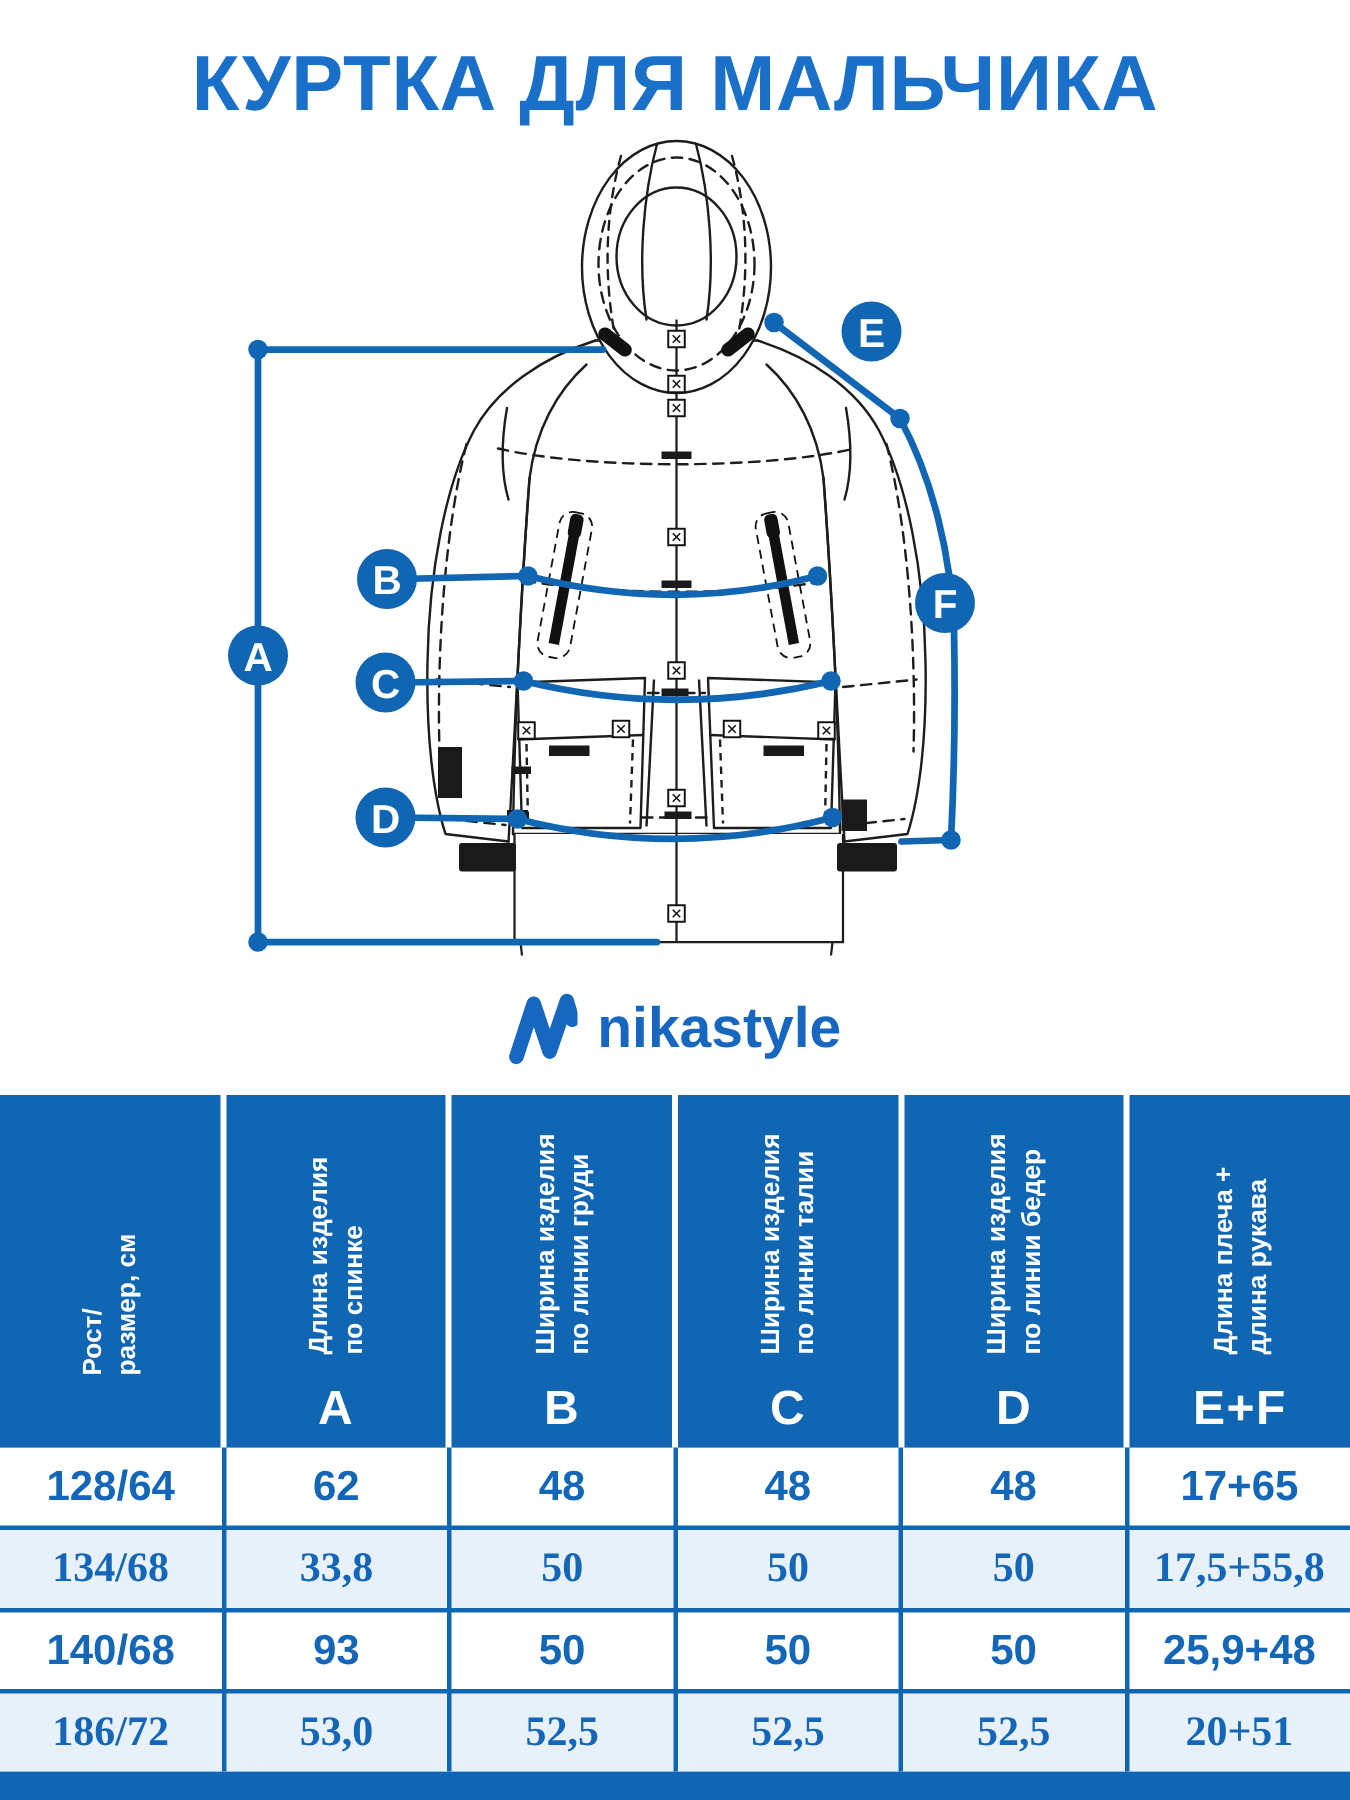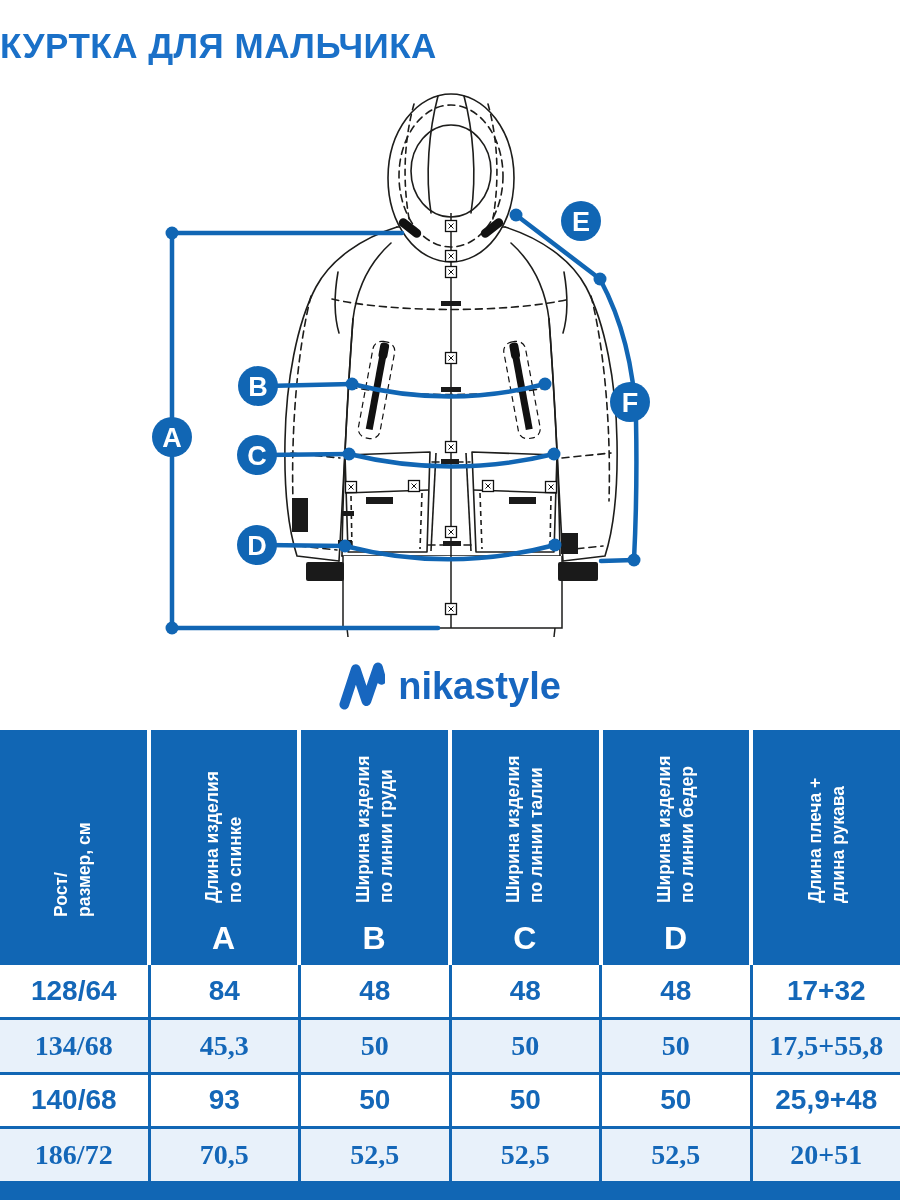--- a/index.html
+++ b/index.html
@@ -1,22 +1,22 @@
 <!DOCTYPE html>
 <html><head>
 <meta charset="utf-8">
 <style>
   html,body { margin:0; padding:0; }
   body {
     width:900px; height:1200px; position:relative; overflow:hidden;
     background:#ffffff; font-family:"Liberation Sans", sans-serif;
   }
   .title {
-    position:absolute; top:26px; left:0; width:900px; text-align:left;
-    font-size:35px; font-weight:bold; color:#1a70c8; letter-spacing:.5px;
+    position:absolute; top:26px; left:0; width:900px; text-align:center;
+    font-size:52px; font-weight:bold; color:#1a70c8; letter-spacing:.5px;
   }
   svg.diagram { position:absolute; top:85px; left:0; }
   .logo {
     position:absolute; top:656px; left:0; width:900px; height:60px;
     display:flex; align-items:center; justify-content:center; gap:13px;
   }
   .logo-text { font-size:38px; font-weight:bold; color:#1766bf; letter-spacing:0; }
 
   .size-table { position:absolute; top:730px; left:0; width:900px; }
   .thead { display:grid; grid-template-columns:repeat(6,1fr); column-gap:4px; height:235px; }
@@ -265,51 +265,52 @@
         <span>Ширина изделия</span>
         <span>по линии бедер</span>
       </div>
       <div class="hletter">D</div>
     </div>
     <div class="hcell">
       <div class="rot">
         <span>Длина плеча +</span>
         <span>длина рукава</span>
       </div>
+      <div class="hletter">E+F</div>
     </div>
   </div>
 
   <div class="tbody">
     <div class="trow">
       <div class="cell">128/64</div>
-      <div class="cell">84</div>
+      <div class="cell">62</div>
       <div class="cell">48</div>
       <div class="cell">48</div>
       <div class="cell">48</div>
-      <div class="cell">17+32</div>
+      <div class="cell">17+65</div>
     </div>
     <div class="trow alt">
       <div class="cell">134/68</div>
-      <div class="cell">45,3</div>
+      <div class="cell">33,8</div>
       <div class="cell">50</div>
       <div class="cell">50</div>
       <div class="cell">50</div>
       <div class="cell">17,5+55,8</div>
     </div>
     <div class="trow">
       <div class="cell">140/68</div>
       <div class="cell">93</div>
       <div class="cell">50</div>
       <div class="cell">50</div>
       <div class="cell">50</div>
       <div class="cell">25,9+48</div>
     </div>
     <div class="trow alt">
       <div class="cell">186/72</div>
-      <div class="cell">70,5</div>
+      <div class="cell">53,0</div>
       <div class="cell">52,5</div>
       <div class="cell">52,5</div>
       <div class="cell">52,5</div>
       <div class="cell">20+51</div>
     </div>
   </div>
 
   <div class="tfoot"></div>
 </div>
 

